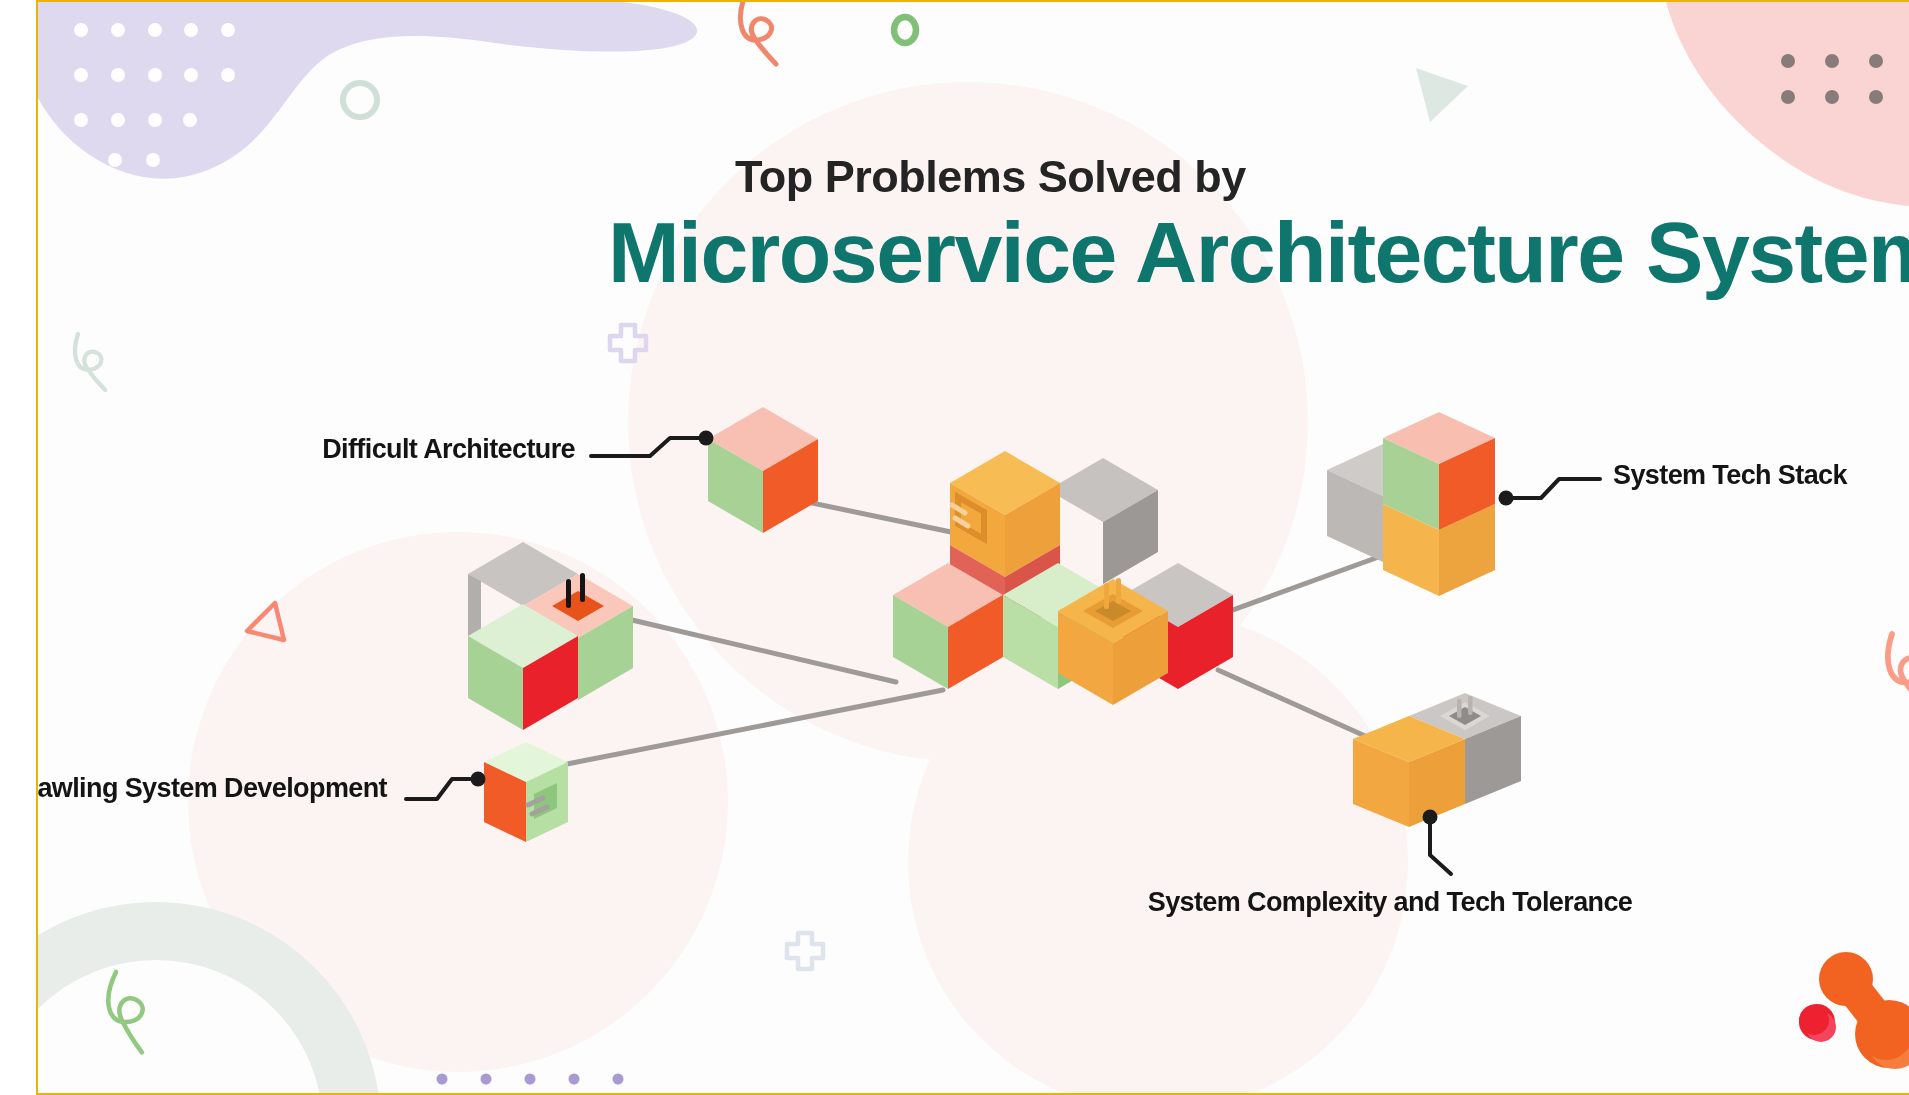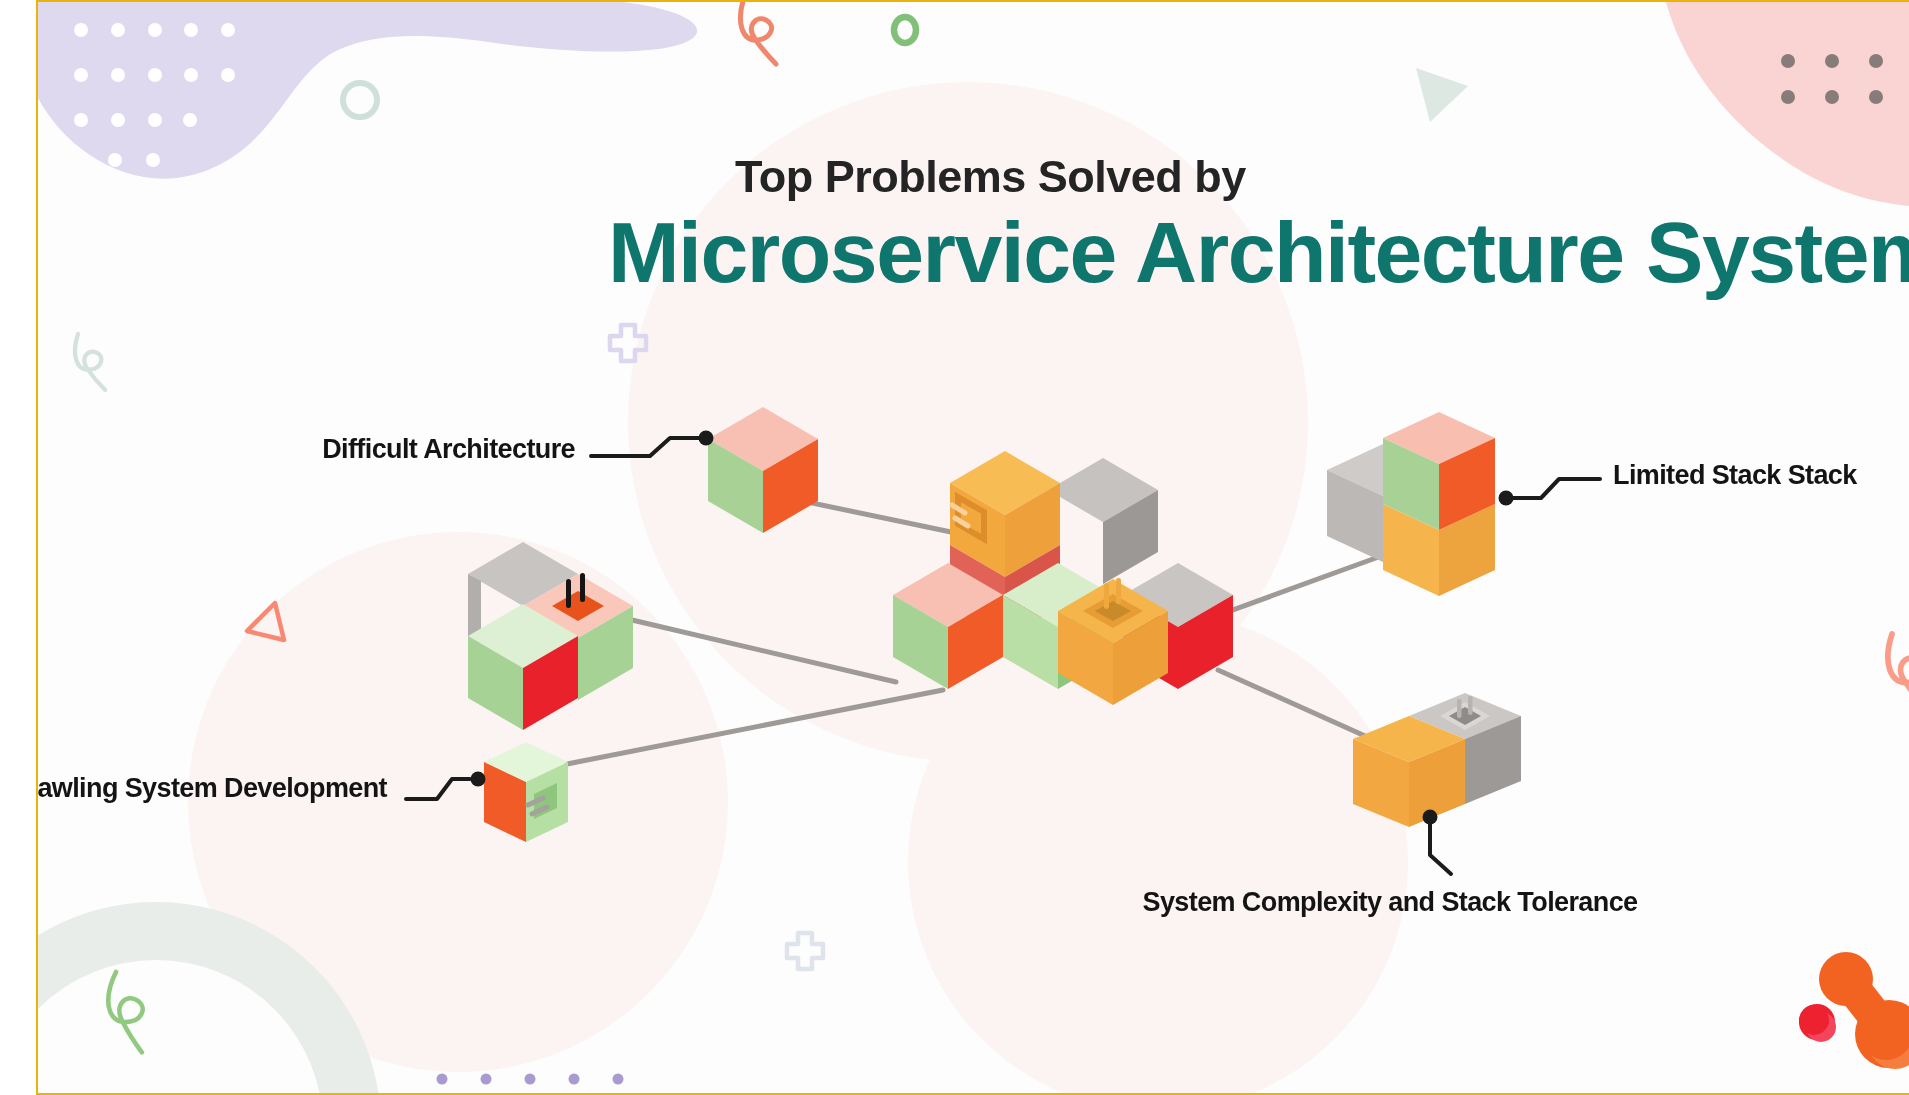--- a/index.html
+++ b/index.html
@@ -212,17 +212,17 @@
       <circle cx="1468" cy="496" r="7.5"></circle>
       <circle cx="440" cy="777" r="7.5"></circle>
       <circle cx="1392" cy="815" r="7.5"></circle>
     </g>
   </svg>
 
   <div class="subtitle">Top Problems Solved by</div>
   <div class="title">Microservice Architecture System</div>
 
   <div class="callout-label label-ds">Difficult Architecture</div>
-  <div class="callout-label label-lts">Limited Stack Stack</div>
+  <div class="callout-label label-lts">System Tech Stack</div>
   <div class="callout-label label-csd">Crawling System Development</div>
-  <div class="callout-label label-sct">System Complexity and Stack Tolerance</div>
+  <div class="callout-label label-sct">System Complexity and Tech Tolerance</div>
 
 </div>
 
 </body></html>

